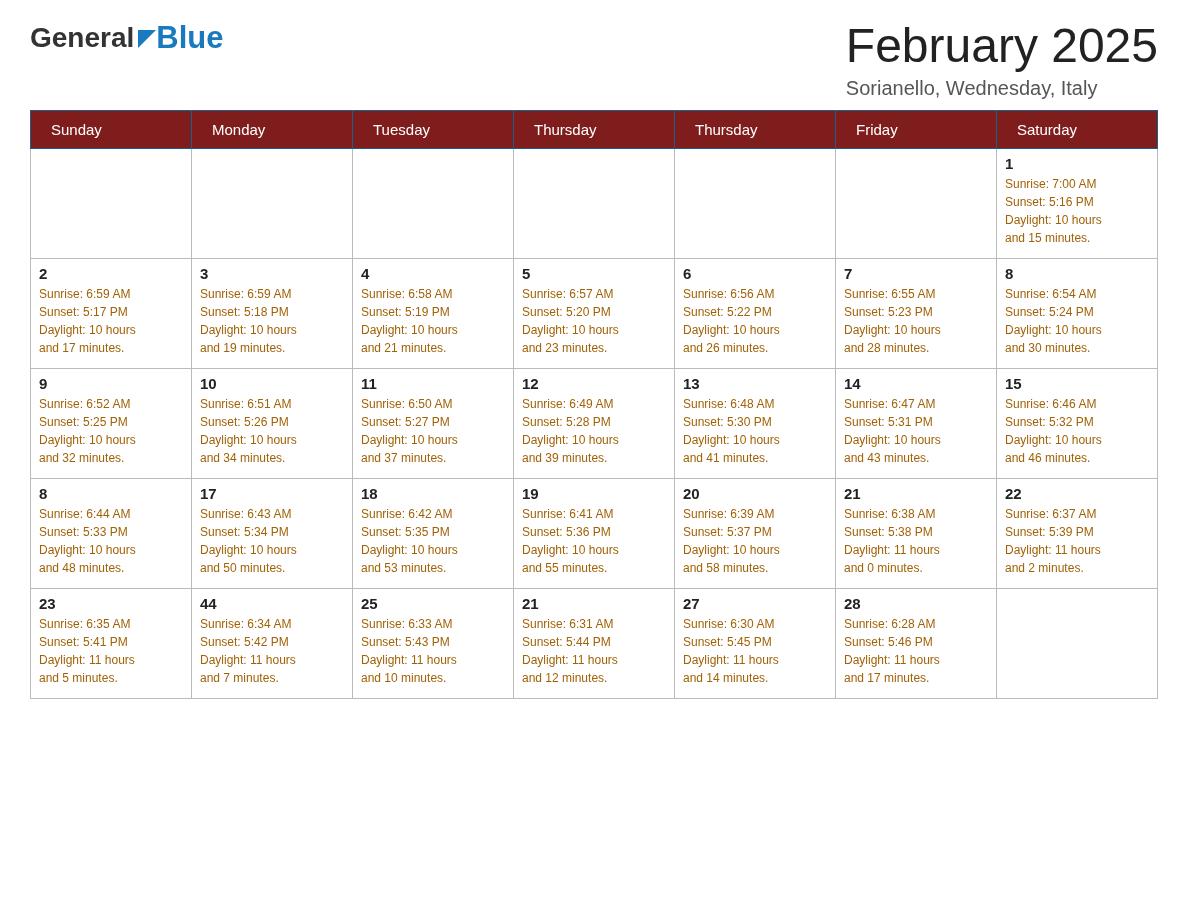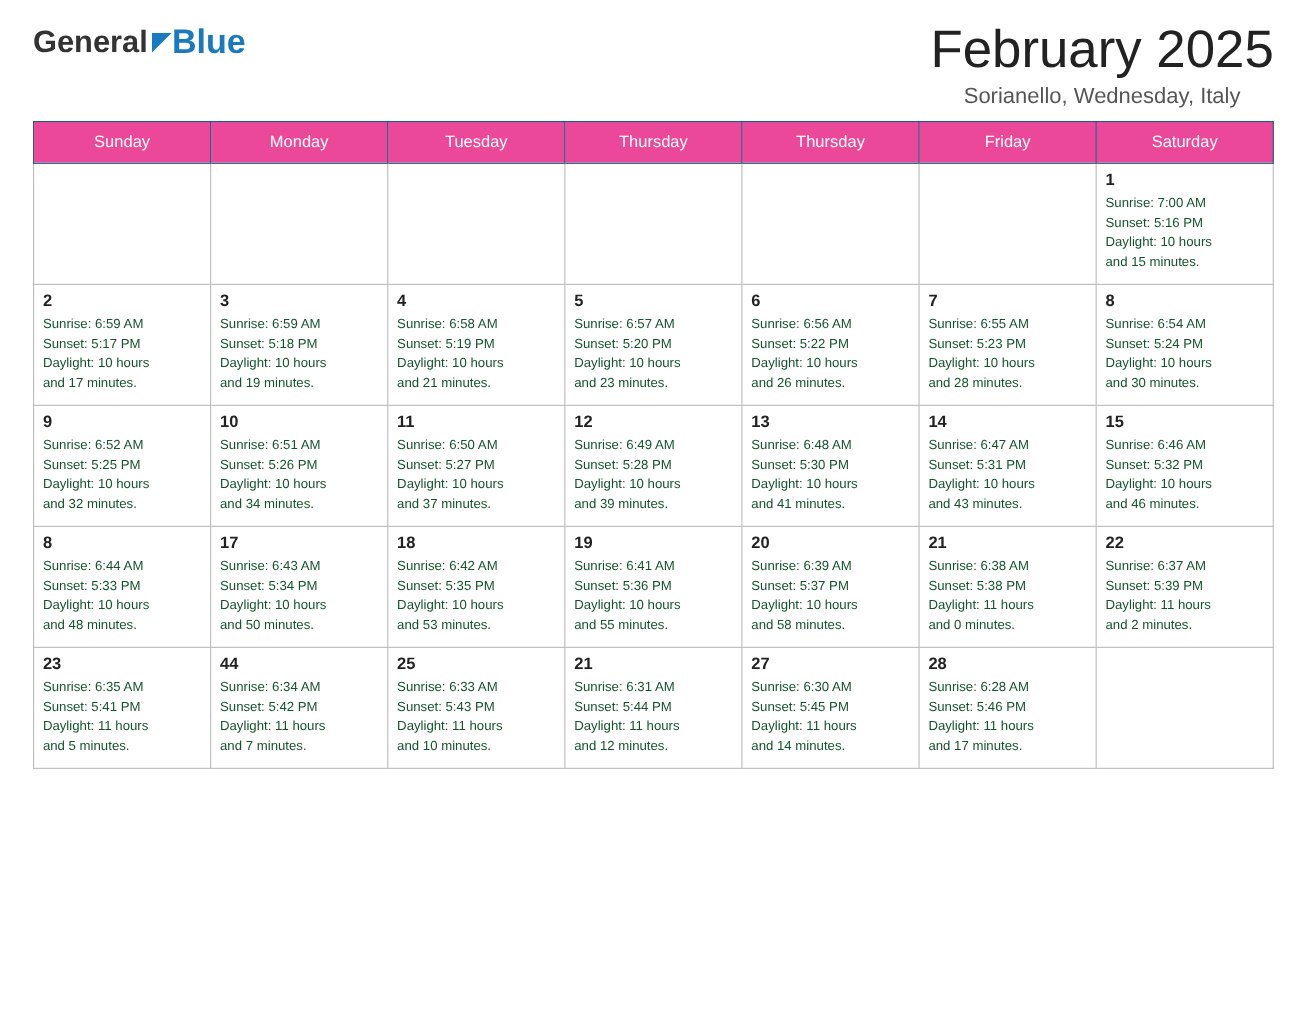--- a/index.html
+++ b/index.html
@@ -20,45 +20,45 @@
       font-size: 28px;
       font-weight: bold;
       color: #333;
     }
     .logo-blue {
       font-size: 31px;
       font-weight: bold;
       color: #1a7abf;
     }
     .title-section {
-      text-align: center;
+      text-align: left;
     }
     .month-title {
       font-size: 48px;
       font-weight: normal;
       color: #222;
       line-height: 1.1;
     }
     .location-title {
       font-size: 20px;
       color: #555;
       margin-top: 4px;
     }
     .calendar {
       width: 100%;
       border-collapse: collapse;
       margin-top: 8px;
     }
     .calendar thead th {
-      background-color: #ec4899;
+      background-color: #7f1d1d;
       color: #fff;
       font-size: 15px;
       font-weight: normal;
-      padding: 10px 8px;
-      text-align: center;
+      padding: 10px 20px;
+      text-align: left;
       border: 1px solid #1a5f8a;
     }
     .calendar tbody td {
       vertical-align: top;
       border: 1px solid #bbb;
       padding: 6px 8px;
       width: calc(100% / 7);
       height: 110px;
       font-size: 12.5px;
       color: #333;
@@ -66,21 +66,21 @@
     }
     .day-number {
       font-size: 15px;
       font-weight: bold;
       display: block;
       margin-bottom: 3px;
       color: #222;
     }
     .day-info {
       font-size: 12px;
-      color: #14532d;
+      color: #a16207;
       line-height: 1.5;
     }
     .empty-cell {
       background: #f9f9f9;
     }
     .logo-wrapper {
       display: flex;
       flex-direction: row;
     }
     .logo-top-row {

